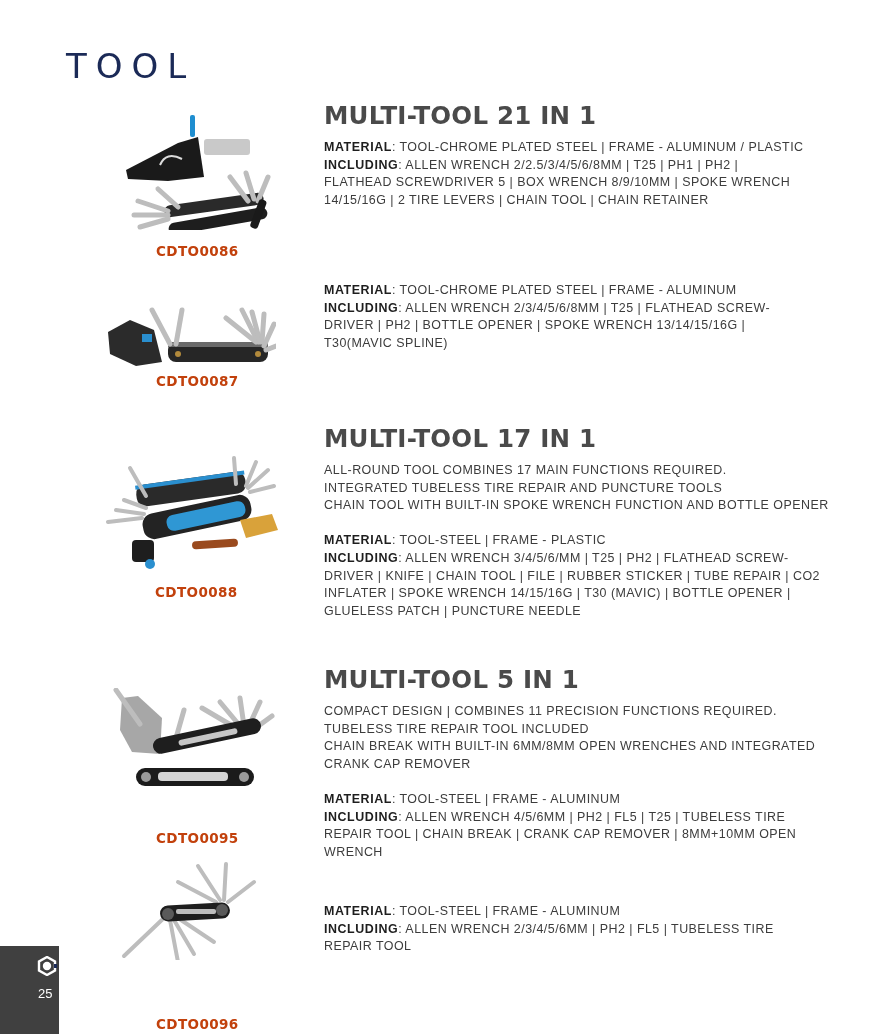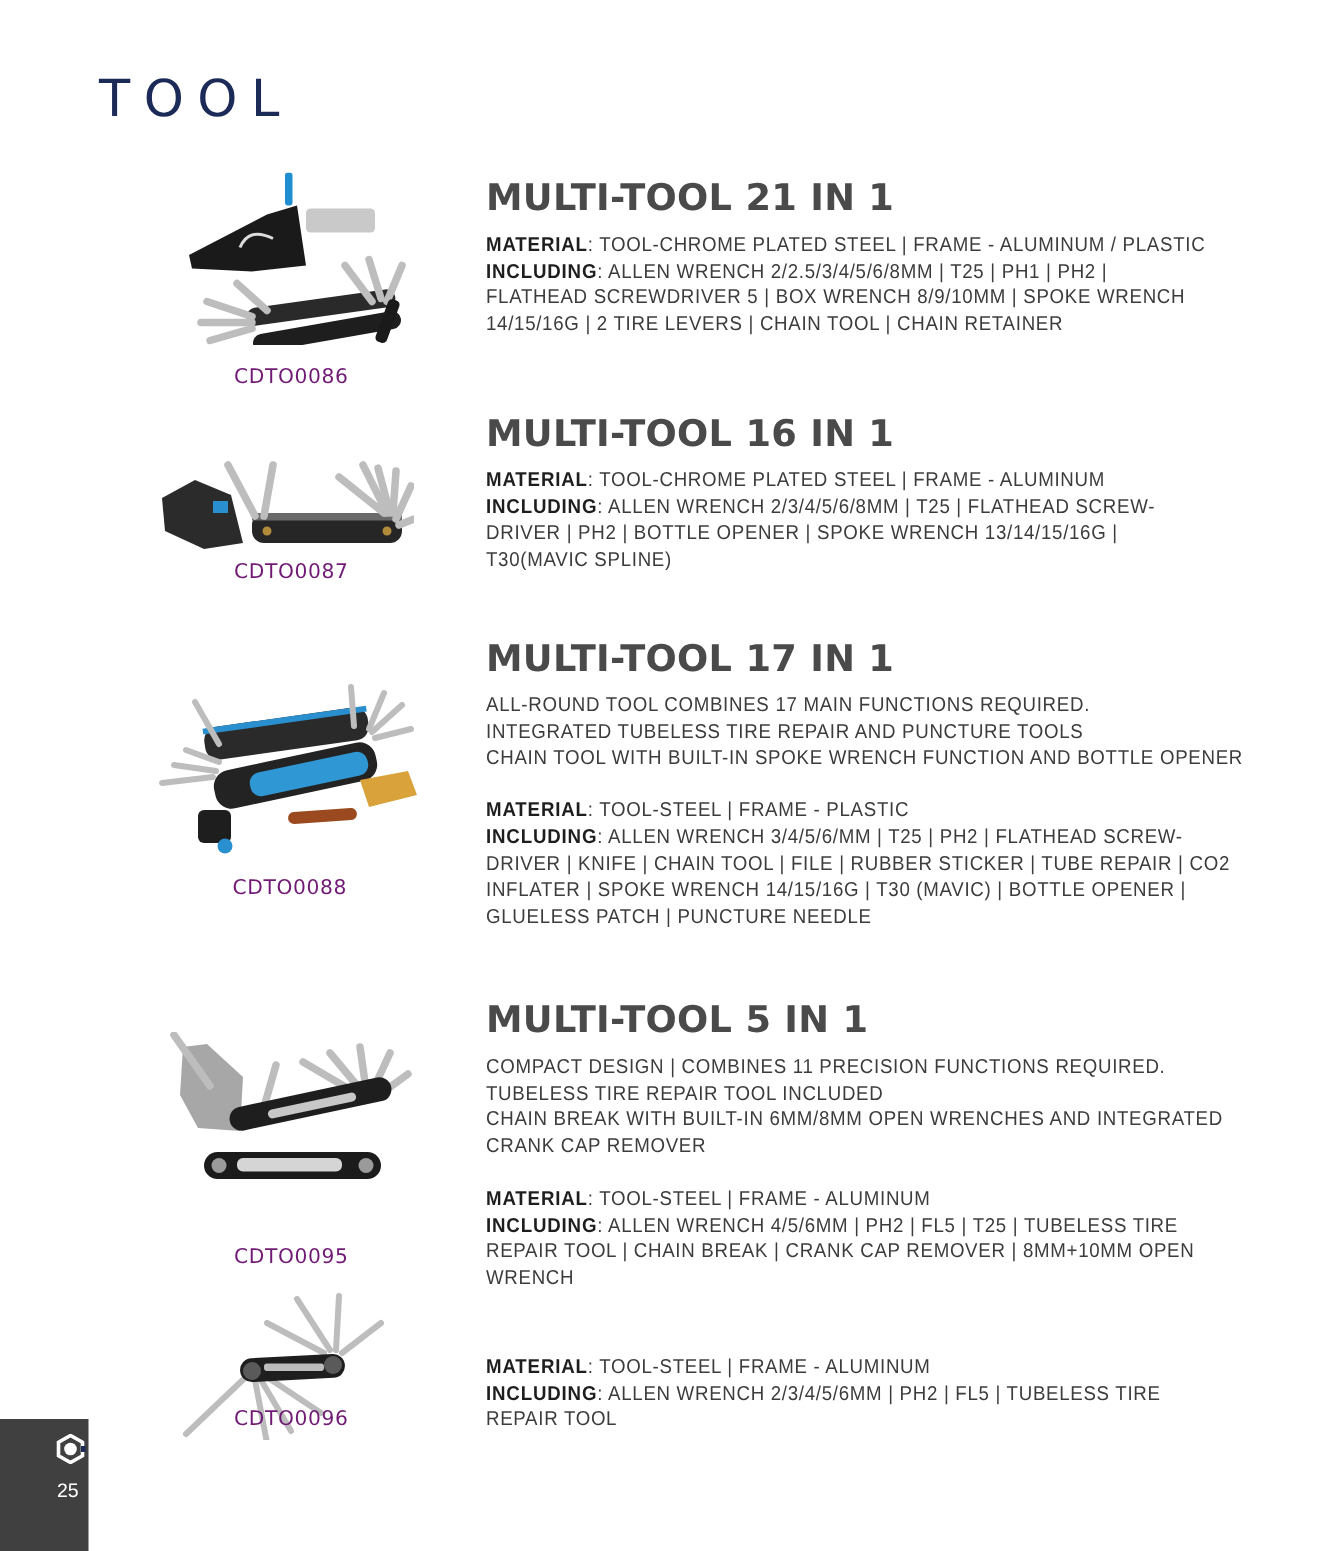--- a/index.html
+++ b/index.html
@@ -10,21 +10,21 @@
     position: absolute; left: 66px; top: 46px;
     font-family: "DejaVu Sans", sans-serif; font-weight: normal;
     font-size: 34px; letter-spacing: 9px; color: #1b2a57;
   }
 
   .product { position: absolute; left: 0; width: 892px; }
   .img-box { position: absolute; width: 190px; }
   .img-box svg { display: block; }
   .sku {
     position: absolute; font-family: "DejaVu Sans", sans-serif;
-    font-weight: normal; font-size: 13.5px; color: #701a75; letter-spacing: 0.4px;
+    font-weight: bold; font-size: 13.5px; color: #c2410c; letter-spacing: 0.4px;
   }
   .text-col { position: absolute; left: 324px; width: 520px; }
   .product-title {
     font-family: "DejaVu Sans", sans-serif; font-weight: bold;
     font-size: 24.5px; color: #4a4a4a; letter-spacing: 0.2px; line-height: 30px;
     white-space: nowrap;
   }
   .desc {
     font-family: "Liberation Sans Narrow", "Liberation Sans", sans-serif;
     font-size: 13.4px; line-height: 17.6px; color: #3c3c3c; letter-spacing: 0.5px;
@@ -65,21 +65,21 @@
         <line x1="50" y1="104" x2="22" y2="112"></line>
           <line x1="60" y1="92" x2="40" y2="74"></line>
         <line x1="140" y1="86" x2="150" y2="62"></line>
           <line x1="136" y1="84" x2="128" y2="58"></line>
         <line x1="130" y1="86" x2="112" y2="62"></line>
       </g>
       <rect x="136" y="84" width="8" height="30" rx="3" fill="#1a1a1a" transform="rotate(20 140 100)"></rect>
     </svg>
   </div>
   <div class="sku" style="left:156px; top:243px;">CDTO0086</div>
-  <div class="text-col" style="top:117px;">
+  <div class="text-col" style="top:101px;">
     <div class="product-title">MULTI-TOOL 21 IN 1</div>
     <div class="desc" style="margin-top:7px;">
       <p><span class="lbl">MATERIAL</span><span>: TOOL-CHROME PLATED STEEL | FRAME - ALUMINUM / PLASTIC</span></p>
       <p><span class="lbl">INCLUDING</span><span>: ALLEN WRENCH 2/2.5/3/4/5/6/8MM | T25 |  PH1 | PH2 |</span></p>
       <p>FLATHEAD SCREWDRIVER 5 | BOX WRENCH 8/9/10MM | SPOKE WRENCH</p>
       <p>14/15/16G | 2 TIRE LEVERS | CHAIN TOOL | CHAIN RETAINER</p>
     </div>
   </div>
 </div>
 
@@ -99,21 +99,20 @@
           <line x1="156" y1="40" x2="158" y2="12"></line>
         <line x1="158" y1="44" x2="168" y2="22"></line>
           <line x1="160" y1="48" x2="170" y2="44"></line>
       </g>
       <circle cx="72" cy="52" r="3" fill="#b28a3c"></circle>
         <circle cx="152" cy="52" r="3" fill="#b28a3c"></circle>
     </svg>
   </div>
   <div class="sku" style="left:156px; top:373px;">CDTO0087</div>
   <div class="text-col" style="top:274px;">
-    <div class="product-title">MULTI-TOOL 16 IN 1</div>
     <div class="desc" style="margin-top:7px;">
       <p><span class="lbl">MATERIAL</span><span>: TOOL-CHROME PLATED STEEL | FRAME - ALUMINUM</span></p>
       <p><span class="lbl">INCLUDING</span><span>: ALLEN WRENCH 2/3/4/5/6/8MM | T25 | FLATHEAD SCREW-</span></p>
       <p>DRIVER | PH2 | BOTTLE OPENER | SPOKE WRENCH 13/14/15/16G |</p>
       <p>T30(MAVIC SPLINE)</p>
     </div>
   </div>
 </div>
 
 <div class="product" style="top:0;">
@@ -206,21 +205,21 @@
           <line x1="50" y1="60" x2="58" y2="102"></line>
         <line x1="54" y1="60" x2="74" y2="94"></line>
           <line x1="58" y1="58" x2="94" y2="82"></line>
       </g>
       <rect x="40" y="44" width="70" height="16" rx="8" fill="#1e1e1e" transform="rotate(-3 75 52)"></rect>
       <rect x="56" y="49" width="40" height="5" rx="2" fill="#bdbdbd"></rect>
       <circle cx="48" cy="54" r="6" fill="#5a5a5a"></circle>
         <circle cx="102" cy="50" r="6" fill="#5a5a5a"></circle>
     </svg>
   </div>
-  <div class="sku" style="left:156px; top:938px;text-align:right;">CDTO0096</div>
+  <div class="sku" style="left:156px; top:1016px;text-align:right;">CDTO0096</div>
   <div class="text-col" style="top:895px;">
     <div class="desc" style="margin-top:7px;">
       <p><span class="lbl">MATERIAL</span><span>: TOOL-STEEL | FRAME - ALUMINUM</span></p>
       <p><span class="lbl">INCLUDING</span><span>: ALLEN WRENCH 2/3/4/5/6MM | PH2 | FL5 | TUBELESS TIRE</span></p>
       <p>REPAIR TOOL</p>
     </div>
   </div>
 </div>
 
 <div class="footer-tab">

